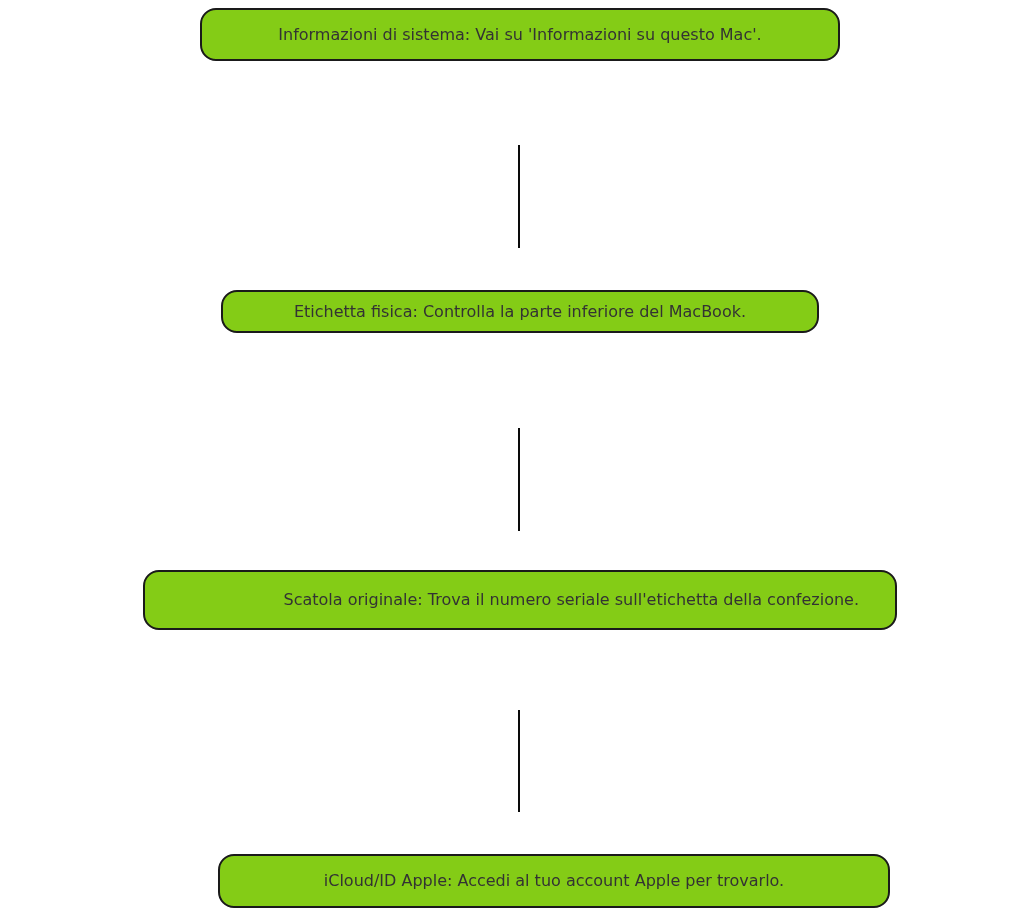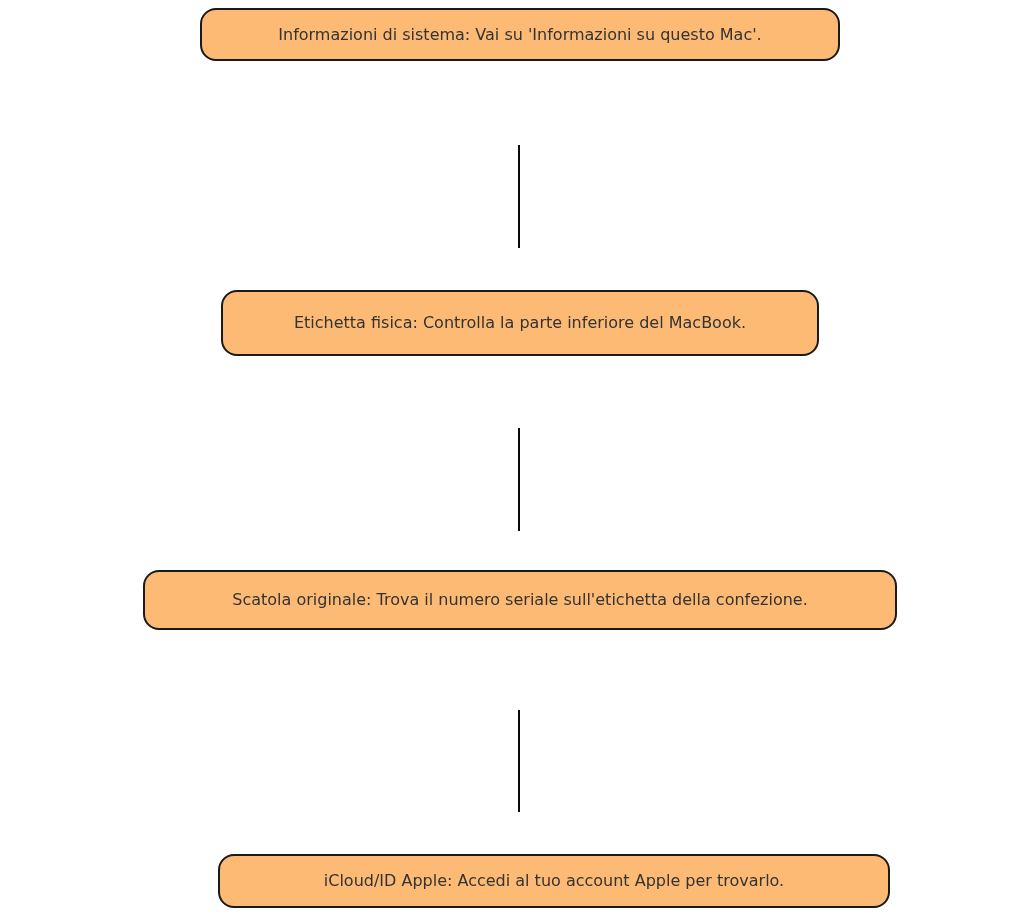--- a/index.html
+++ b/index.html
@@ -11,21 +11,21 @@
     position: relative;
     width: 1024px;
     height: 920px;
     background: #ffffff;
     font-family: "DejaVu Sans", "Liberation Sans", sans-serif;
     overflow: hidden;
   }
   .node {
     position: absolute;
     box-sizing: border-box;
-    background: #fdba74;
+    background: #84cc16;
     border: 2px solid #1a1a1a;
     border-radius: 16px;
     display: flex;
     align-items: center;
     justify-content: center;
     text-align: center;
     padding: 4px 36px;
   }
   .node-label {
     font-size: 16px;
@@ -33,22 +33,22 @@
     line-height: 1.25;
     white-space: nowrap;
   }
   .connector {
     position: absolute;
     width: 2px;
     background: #0a0a0a;
   }
   
   #node-0 { left: 200px; top: 8px;   width: 640px; height: 53px; }
-  #node-1 { left: 221px; top: 290px; width: 598px; height: 66px; }
-  #node-2 { left: 143px; top: 570px; width: 754px; height: 60px; }
+  #node-1 { left: 221px; top: 290px; width: 598px; height: 43px; }
+  #node-2 { left: 143px; top: 570px; width: 754px; height: 60px; justify-content: flex-end; }
   #node-3 { left: 218px; top: 854px; width: 672px; height: 54px; }
   #conn-0 { left: 518px; top: 145px; height: 103px; }
   #conn-1 { left: 518px; top: 428px; height: 103px; }
   #conn-2 { left: 518px; top: 710px; height: 102px; }
 </style>
 </head>
 <body>
 
 <div class="canvas">
 

